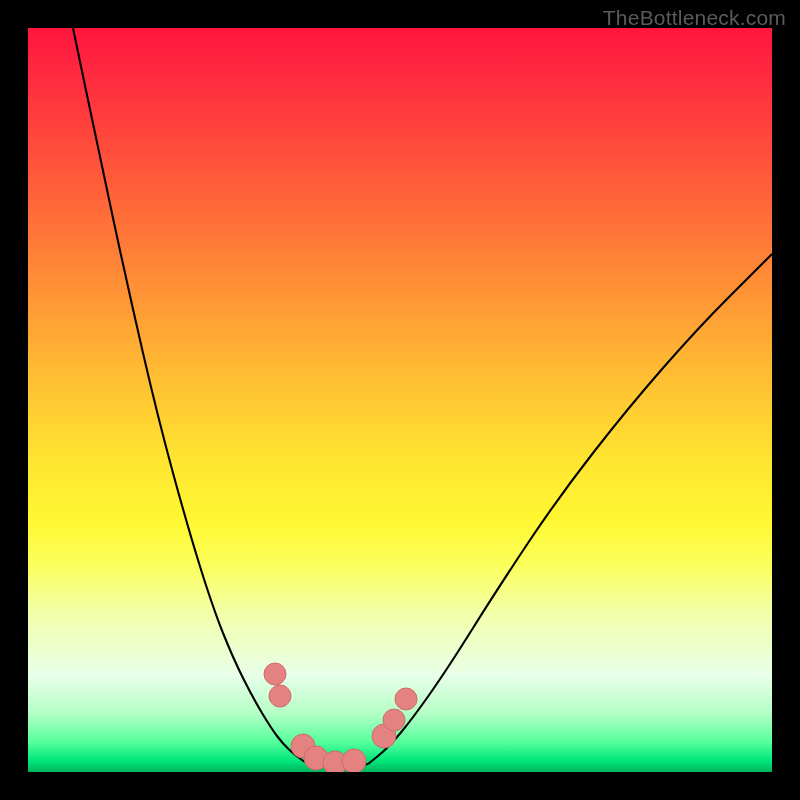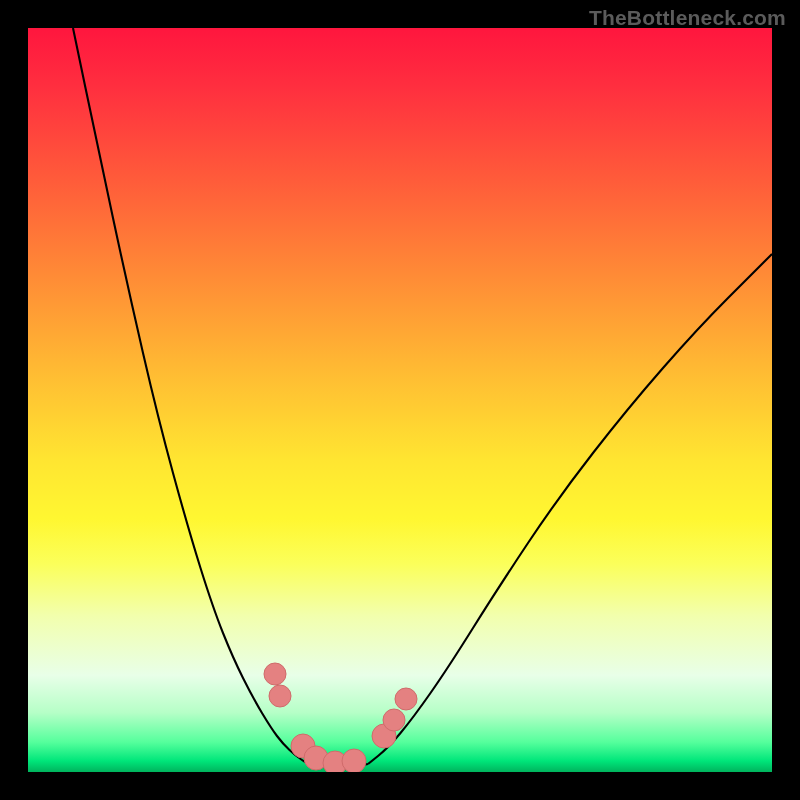--- a/index.html
+++ b/index.html
@@ -34,21 +34,21 @@
       #00b45d 100%
     );
     overflow: hidden;
   }
   .watermark {
     position: absolute;
     top: 6px;
     right: 14px;
     color: #5b5b5b;
     font-size: 21px;
-    font-weight: 700;
+    font-weight: 400;
     letter-spacing: 0.2px;
     z-index: 10;
   }
   svg.curves {
     position: absolute;
     left: 0;
     top: 0;
     width: 744px;
     height: 744px;
   }

